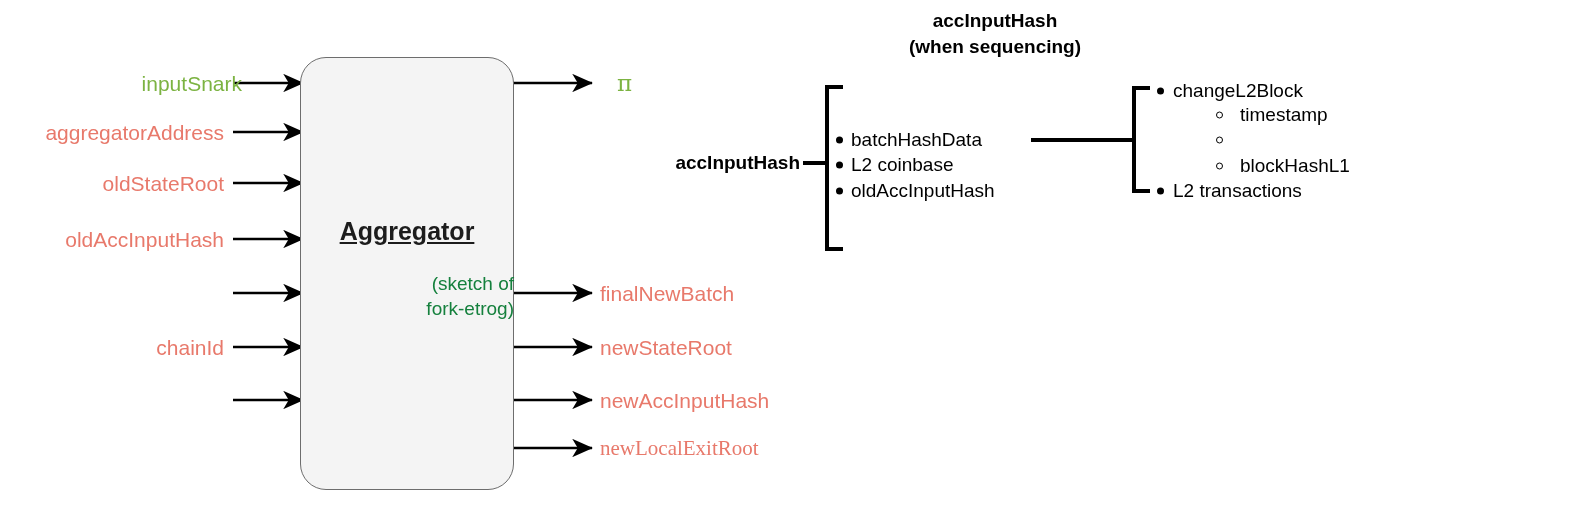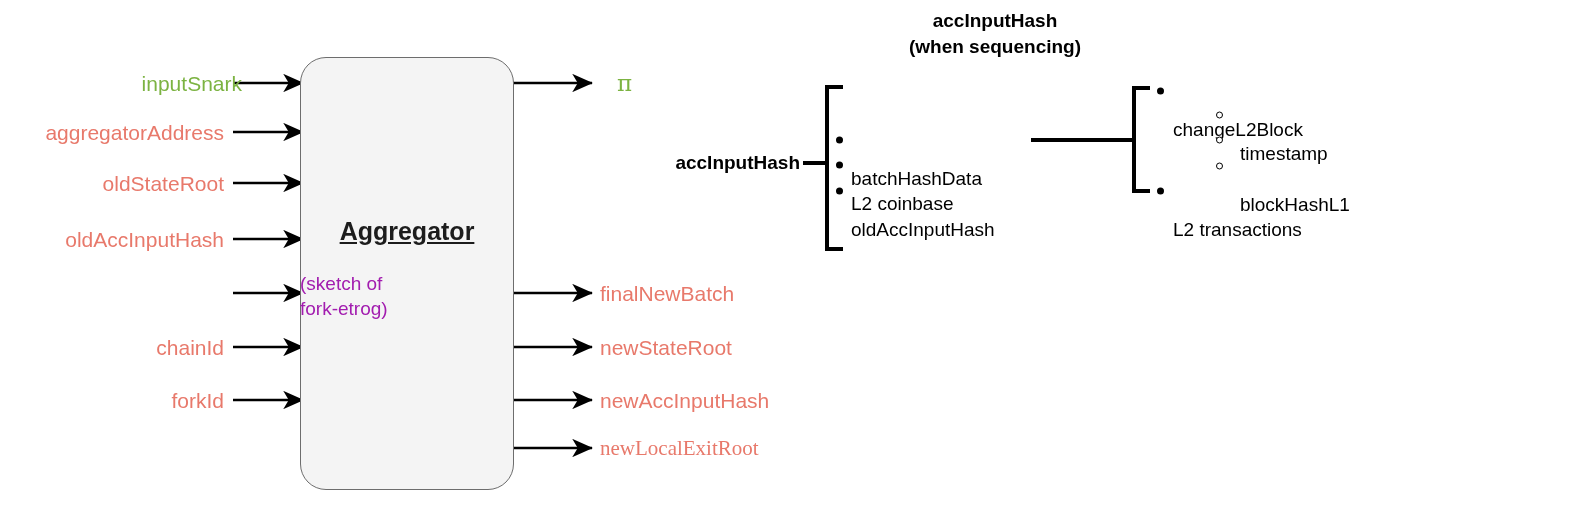--- a/index.html
+++ b/index.html
@@ -76,23 +76,23 @@
     font-size: 25px;
     font-weight: bold;
     color: #1c1c1c;
     text-decoration: underline;
   }
   .agg-sub {
     position: absolute;
     left: 300px;
     top: 272px;
     width: 214px;
-    text-align: left;
-    font-size: 19px;
-    color: #a21caf;
+    text-align: right;
+    font-size: 19px;
+    color: #15803d;
     line-height: 1.3;
   }
 
   
   .section-title {
     position: absolute;
     top: 8px;
     left: 845px;
     width: 300px;
     text-align: center;
@@ -112,21 +112,20 @@
     color: #000;
     transform: translateY(-50%);
     white-space: nowrap;
   }
   .li {
     position: absolute;
     font-size: 19px;
     color: #000;
     white-space: nowrap;
     transform: translateY(-50%);
-    margin-top: 39px;
   }
   .bullet {
     position: absolute;
     width: 7px;
     height: 7px;
     border-radius: 50%;
     background: #000;
     transform: translateY(-50%);
   }
   .bullet.hollow {
@@ -183,21 +182,20 @@
   <div class="agg-sub">
     <div>(sketch of</div>
     <div>fork-etrog)</div>
   </div>
 
   <div class="lbl in-label green" style="left:18px; width:224px; top:83px;">inputSnark</div>
   <div class="lbl in-label" style="left:0px; width:224px; top:132px;">aggregatorAddress</div>
   <div class="lbl in-label" style="left:0px; width:224px; top:183px;">oldStateRoot</div>
   <div class="lbl in-label" style="left:0px; width:224px; top:239px;">oldAccInputHash</div>
   <div class="lbl in-label" style="left:0px; width:224px; top:347px;">chainId</div>
-  <div class="lbl in-label" style="left:0px; width:224px; top:400px;">forkId</div>
 
   <div class="lbl out-pi" style="left:617px; top:83px;">π</div>
   <div class="lbl out-label" style="left:600px; top:293px;">finalNewBatch</div>
   <div class="lbl out-label" style="left:600px; top:347px;">newStateRoot</div>
   <div class="lbl out-label" style="left:600px; top:400px;">newAccInputHash</div>
   <div class="lbl out-label" style="left:600px; top:448px;font-family:Liberation Serif, serif;">newLocalExitRoot</div>
 
   <div class="section-title">
     <div>accInputHash</div>
     <div>(when sequencing)</div>

